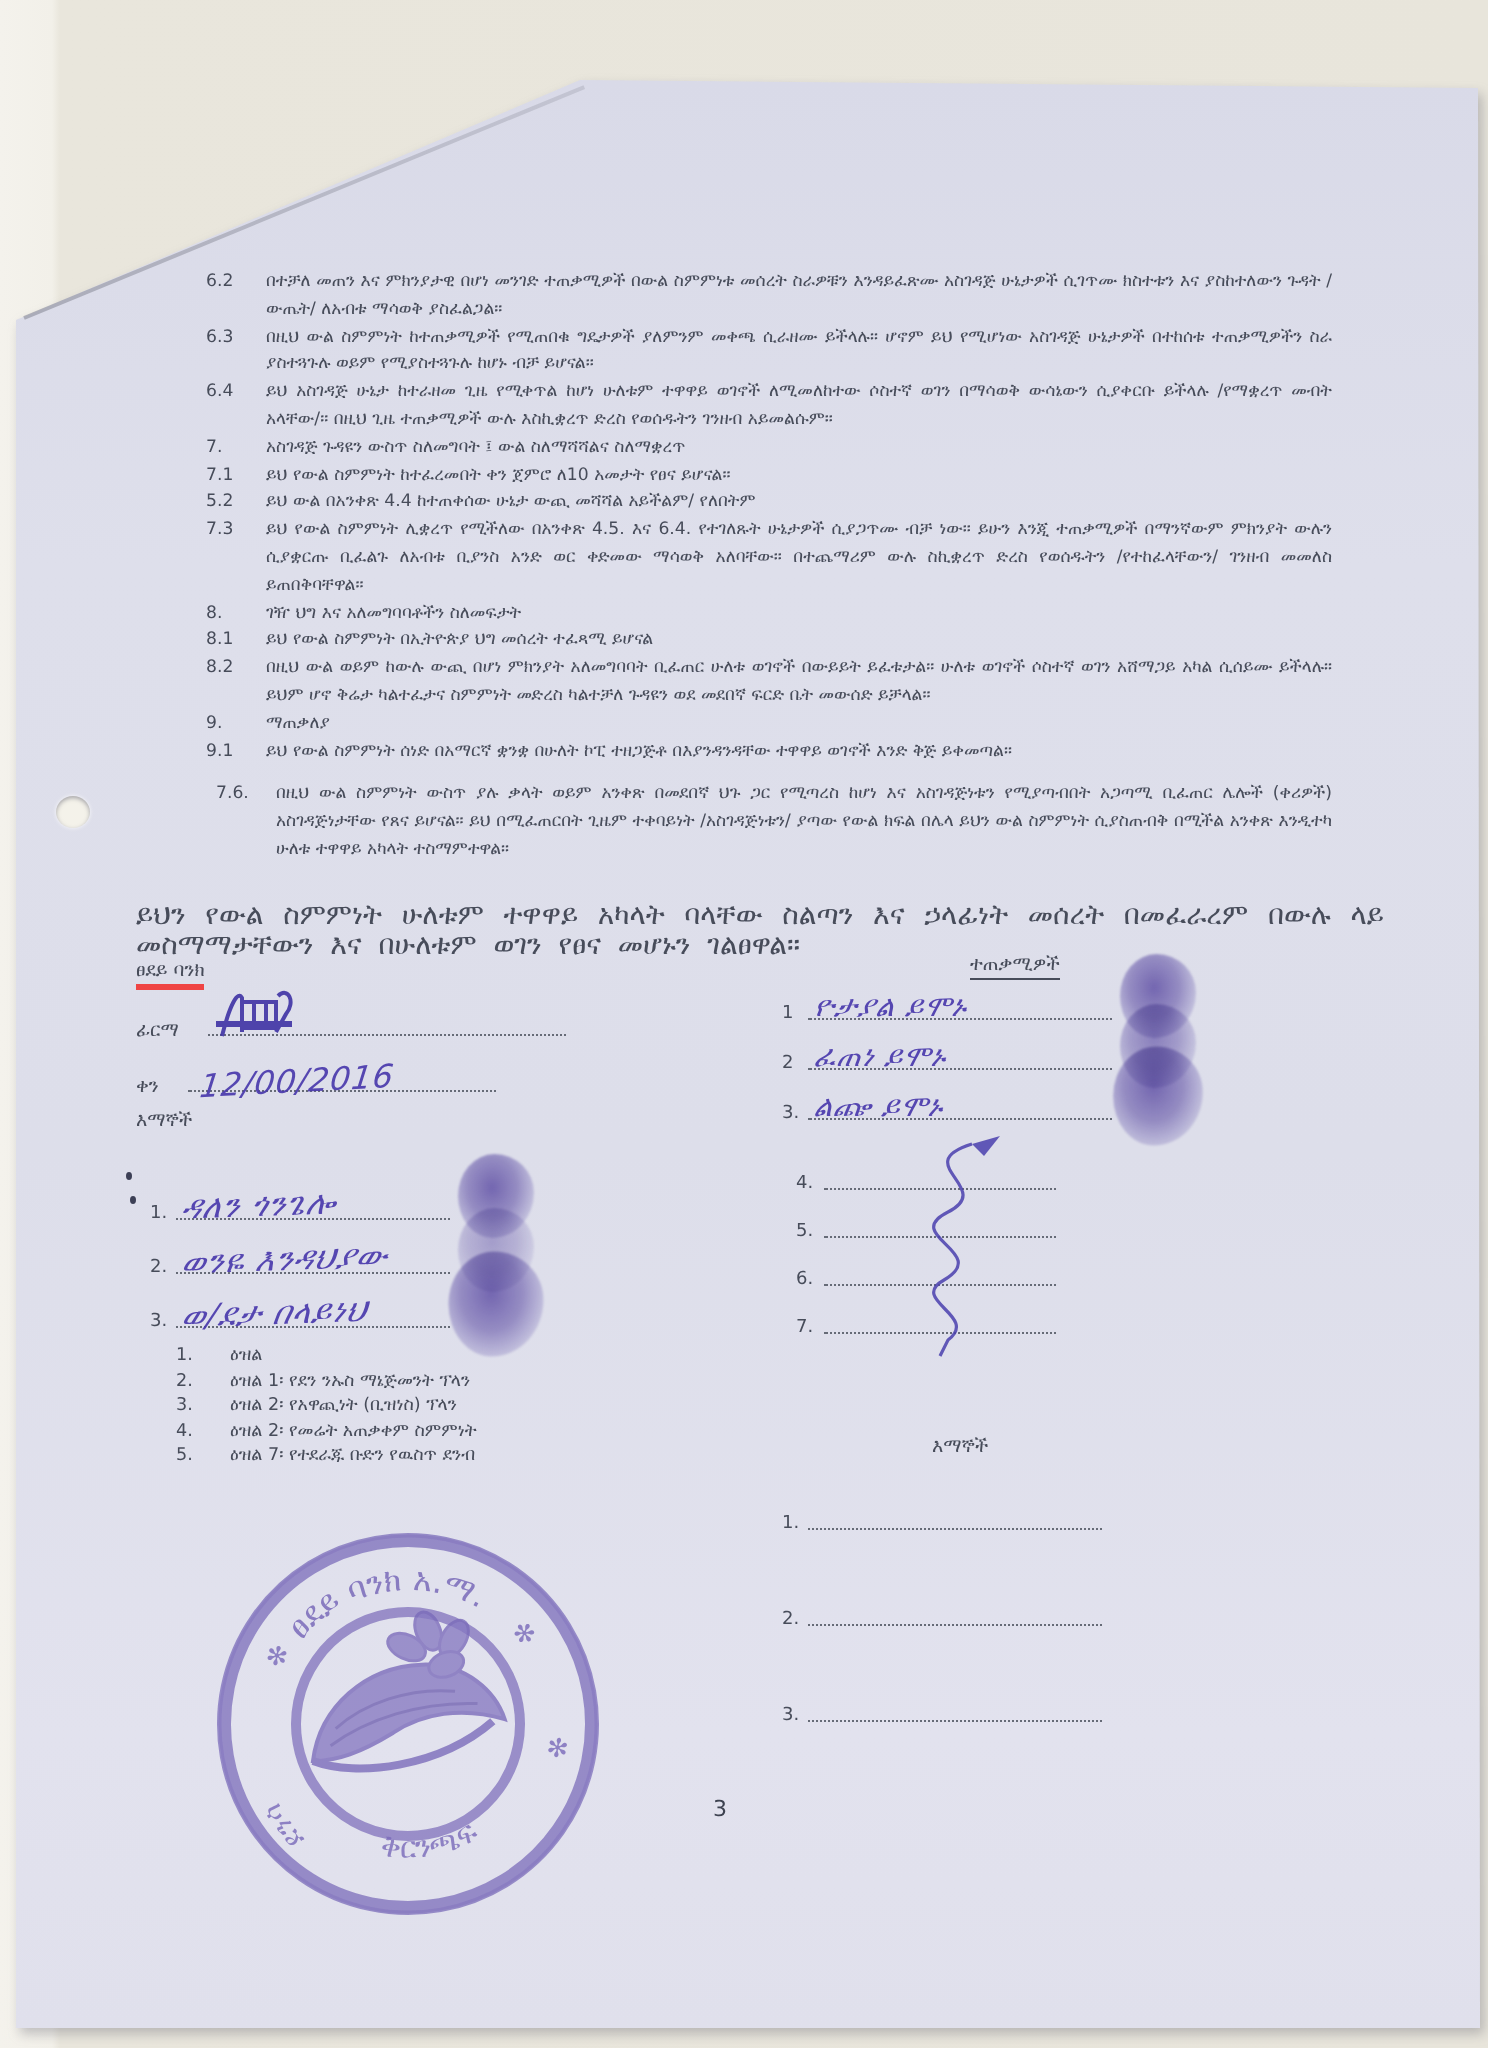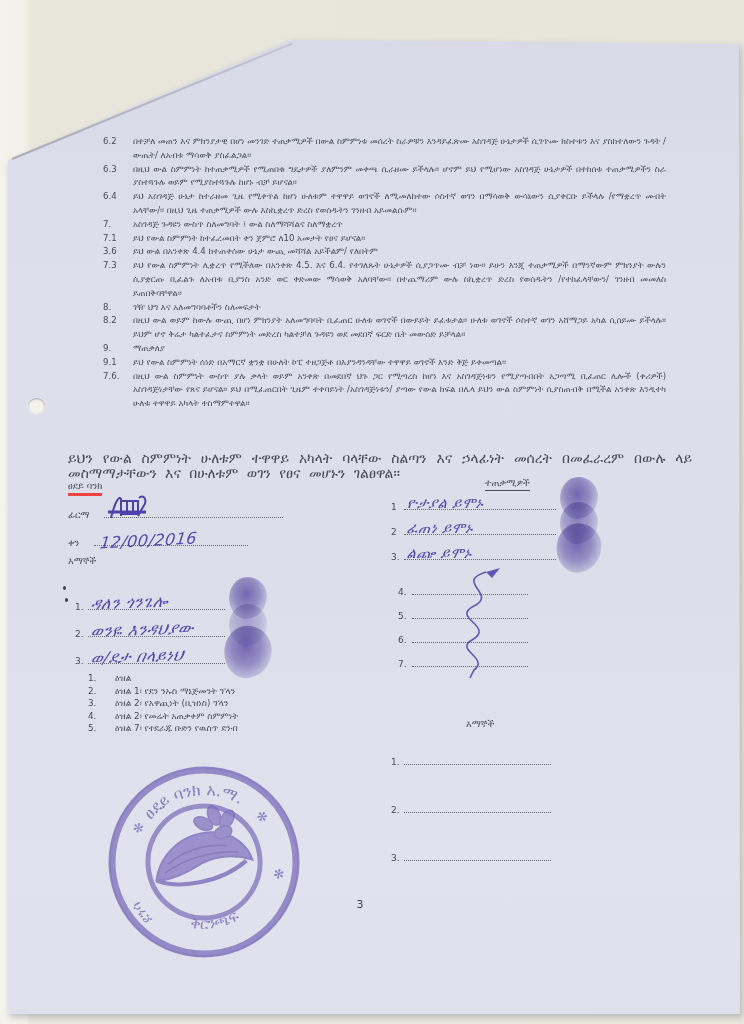--- a/index.html
+++ b/index.html
@@ -125,34 +125,38 @@
           <span class="num">7.</span>
           <span class="txt">አስገዳጅ ጉዳዩን ውስጥ ስለመግባት ፤ ውል ስለማሻሻልና ስለማቋረጥ</span>
         </div>
 
         <div class="clause">
           <span class="num">7.1</span>
           <span class="txt">ይህ የውል ስምምነት ከተፈረመበት ቀን ጀምሮ ለ10 አመታት የፀና ይሆናል።</span>
         </div>
 
         <div class="clause">
-          <span class="num">3.6</span>
+          <span class="num">5.2</span>
           <span class="txt">ይህ ውል በአንቀጽ 4.4 ከተጠቀሰው ሁኔታ ውጪ መሻሻል አይችልም/ የለበትም</span>
         </div>
 
         <div class="clause">
           <span class="num">7.3</span>
           <span class="txt">ይህ የውል ስምምነት ሊቋረጥ የሚችለው በአንቀጽ 4.5. እና 6.4. የተገለጹት ሁኔታዎች ሲያጋጥሙ ብቻ ነው። ይሁን እንጂ ተጠቃሚዎች በማንኛውም ምክንያት ውሉን ሲያቋርጡ ቢፈልጉ ለአብቱ ቢያንስ አንድ ወር ቀድመው ማሳወቅ አለባቸው። በተጨማሪም ውሉ ስኪቋረጥ ድረስ የወሰዱትን /የተከፈላቸውን/ ገንዘብ መመለስ ይጠበቅባቸዋል።</span>
         </div>
 
         <div class="clause">
           <span class="num">8.</span>
           <span class="txt">ገዥ ህግ እና አለመግባባቶችን ስለመፍታት</span>
         </div>
 
+        <div class="clause">
+          <span class="num">8.1</span>
+          <span class="txt">ይህ የውል ስምምነት በኢትዮጵያ ህግ መሰረት ተፈጻሚ ይሆናል</span>
+        </div>
 
         <div class="clause">
           <span class="num">8.2</span>
           <span class="txt">በዚህ ውል ወይም ከውሉ ውጪ በሆነ ምክንያት አለመግባባት ቢፈጠር ሁለቱ ወገኖች በውይይት ይፈቱታል። ሁለቱ ወገኖች ሶስተኛ ወገን አሸማጋይ አካል ሲሰይሙ ይችላሉ። ይህም ሆኖ ቅሬታ ካልተፈታና ስምምነት መድረስ ካልተቻለ ጉዳዩን ወደ መደበኛ ፍርድ ቤት መውሰድ ይቻላል።</span>
         </div>
 
         <div class="clause">
           <span class="num">9.</span>
           <span class="txt">ማጠቃለያ</span>
         </div>

